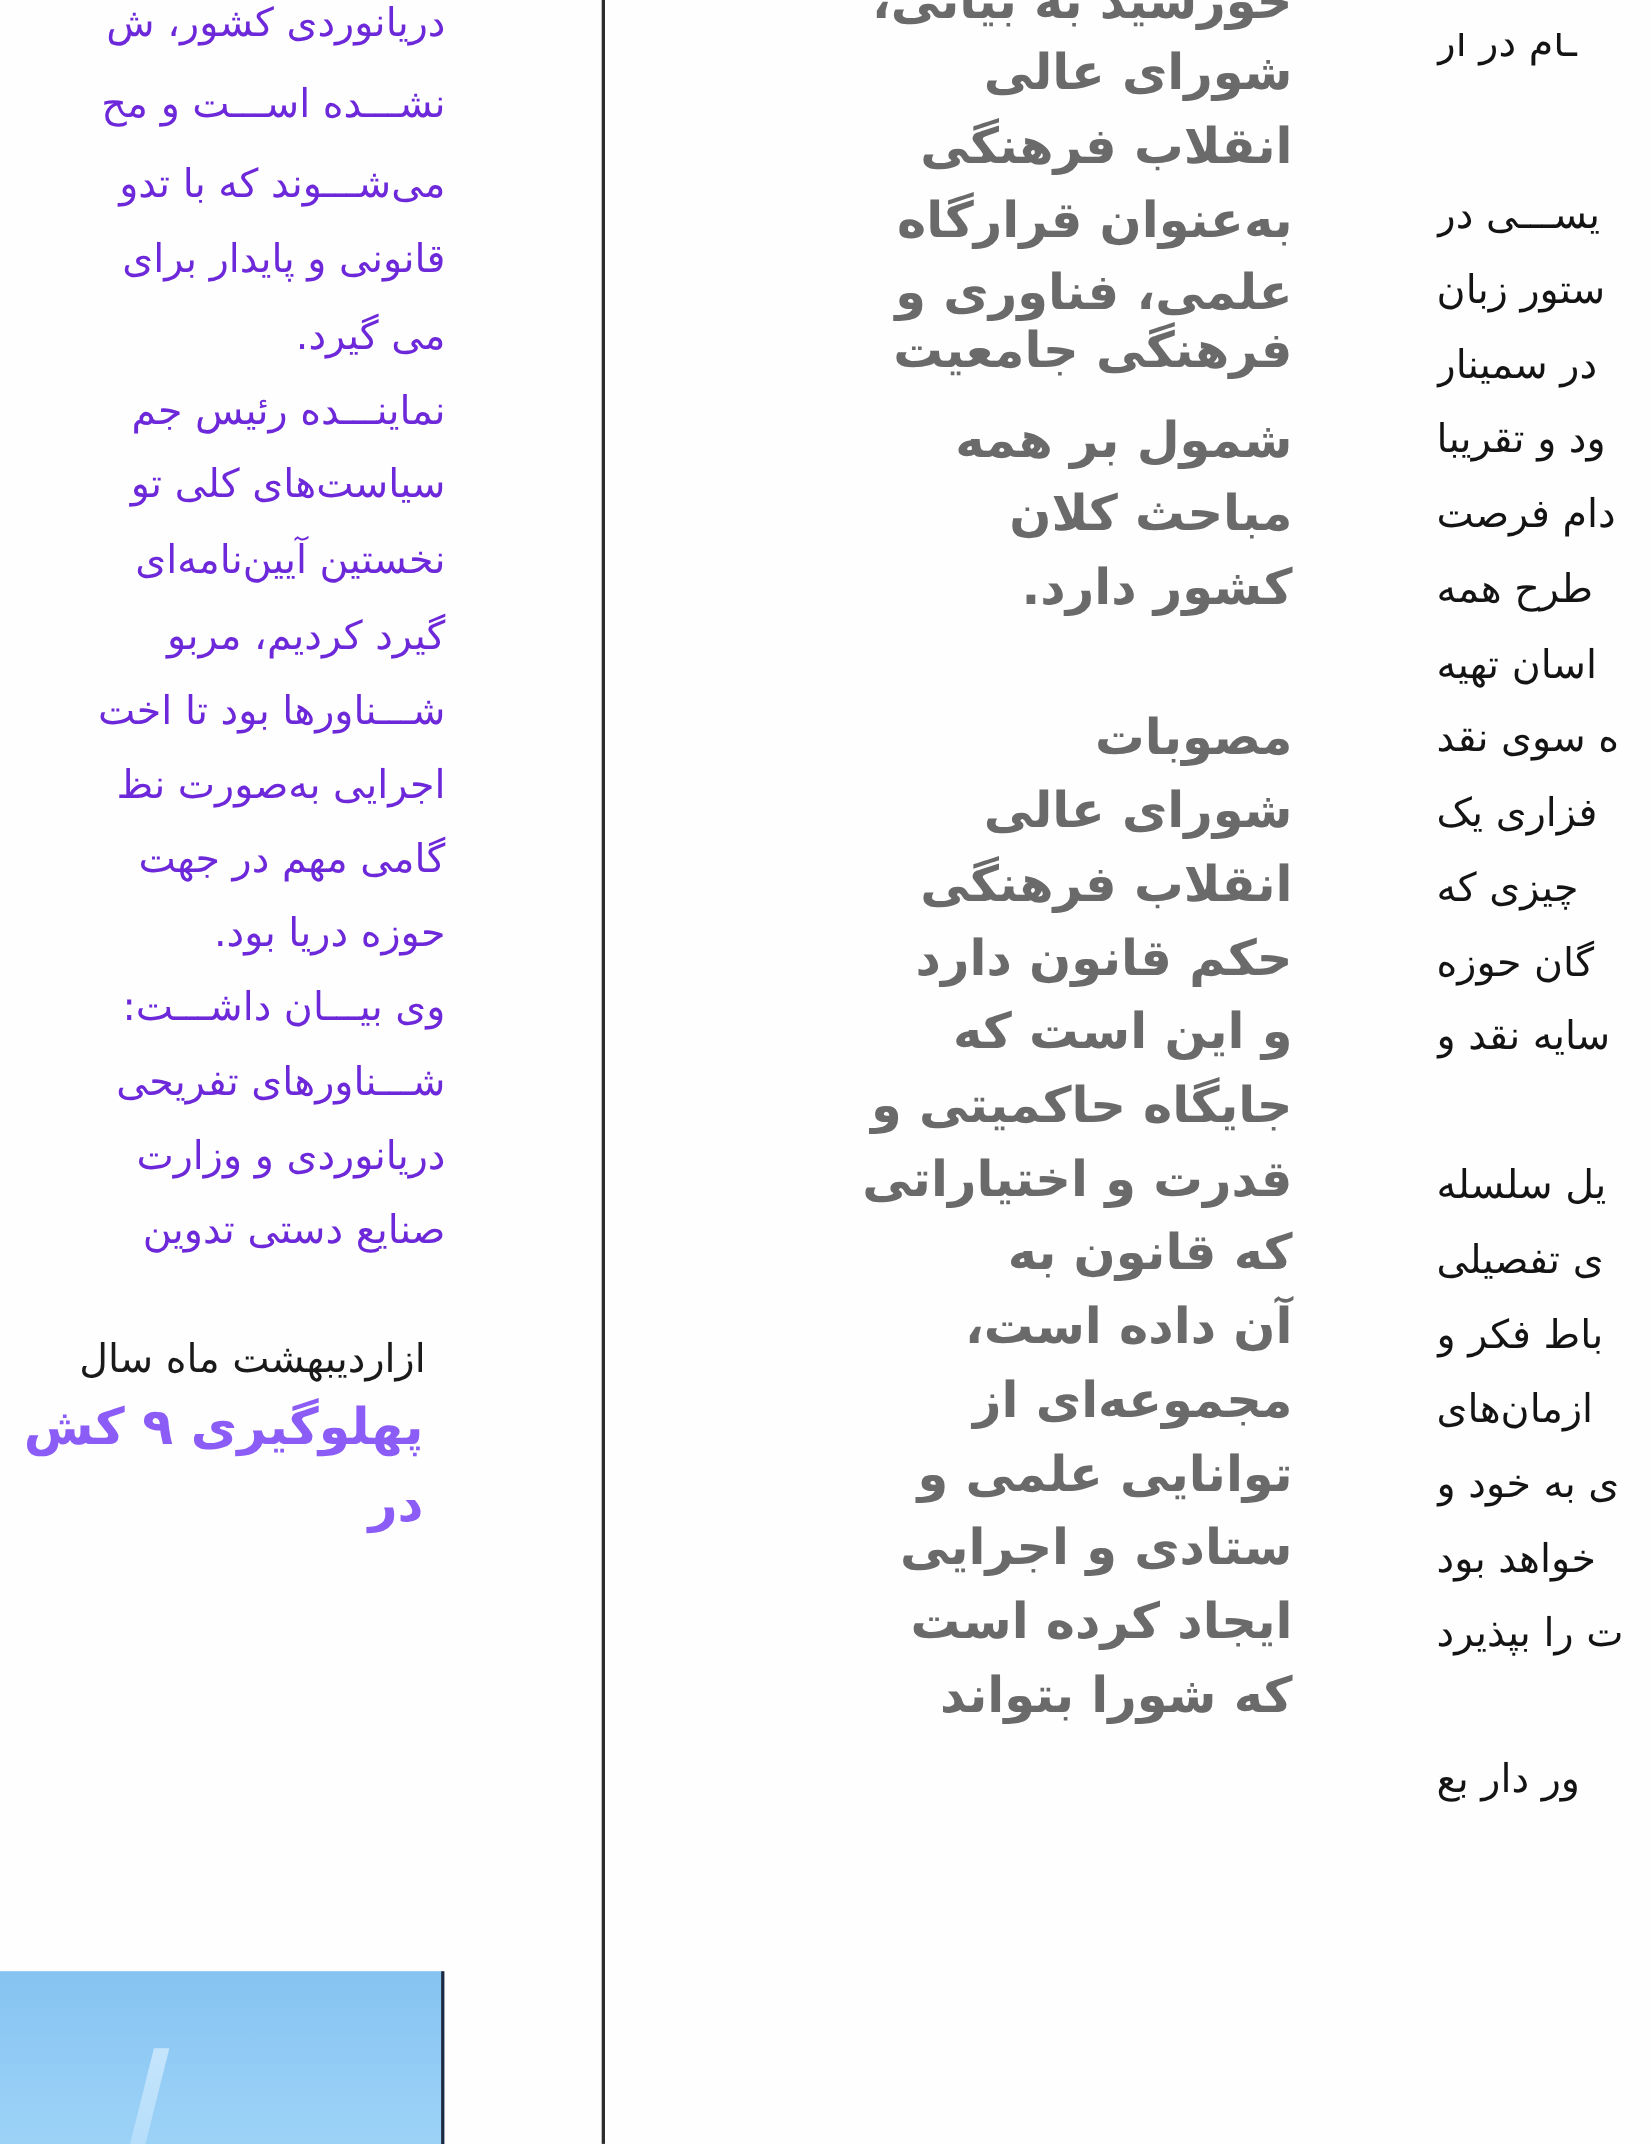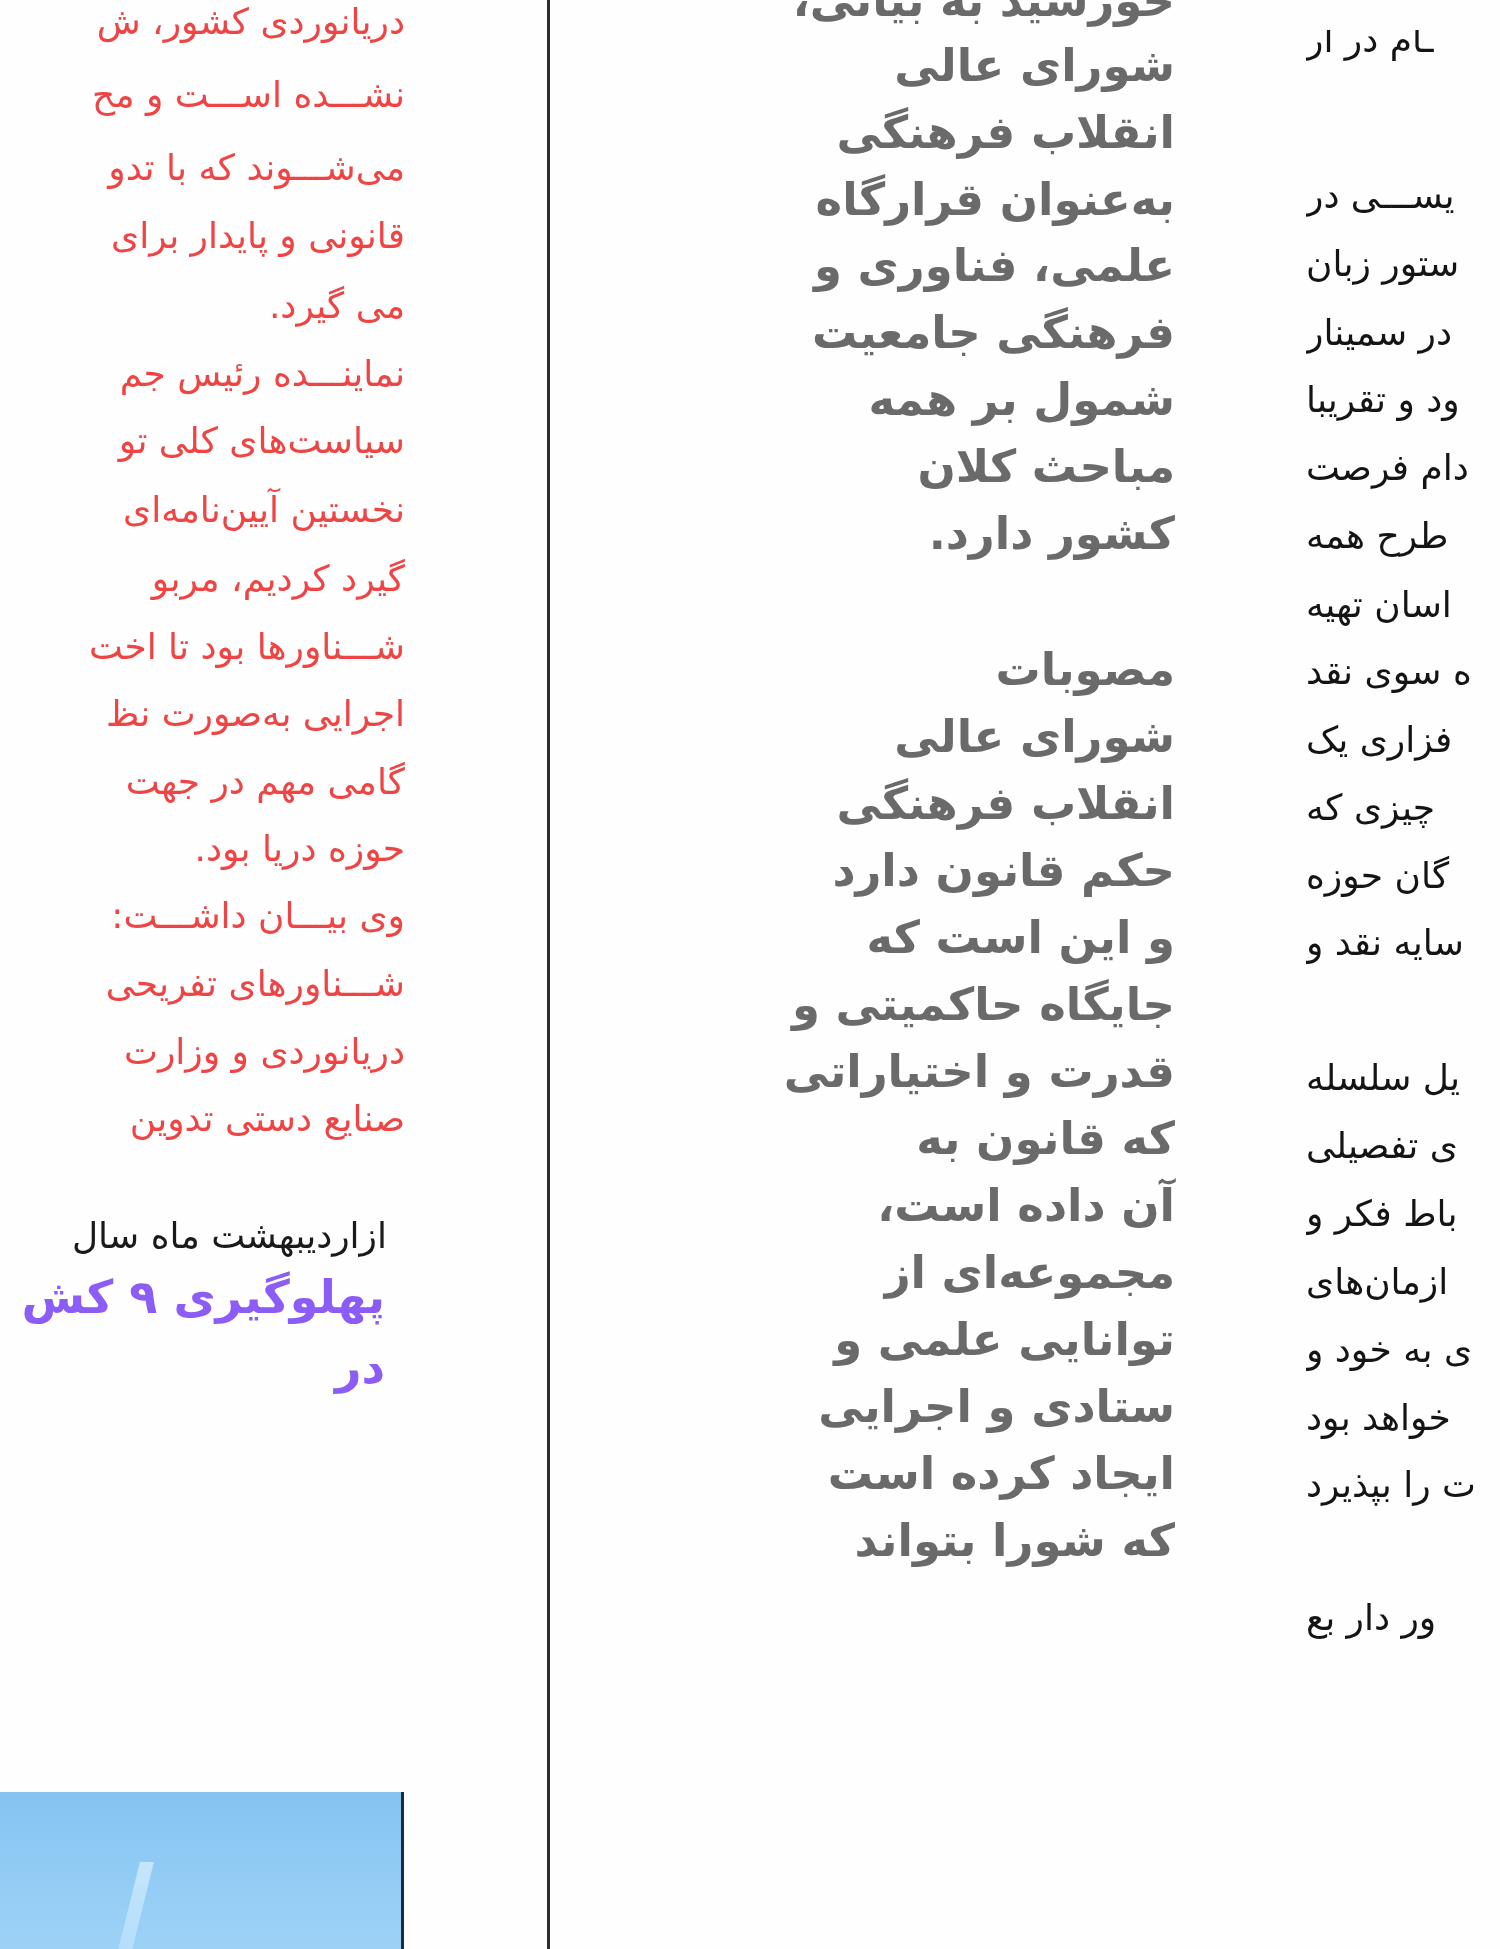--- a/index.html
+++ b/index.html
@@ -8,21 +8,21 @@
       font-family: "DejaVu Sans", sans-serif;
     }
     .page { position: absolute; inset: 0; background: #fefefe; }
 
     
     .col-left {
       position: absolute; left: 0; top: 0; width: 405px; height: 1949px; overflow: hidden;
     }
     .col-left .line {
       position: absolute; right: 0; white-space: nowrap; direction: rtl;
-      font-size: 36px; line-height: 1; color: #ef4444; text-align: right;
+      font-size: 36px; line-height: 1; color: #6d28d9; text-align: right;
     }
     .col-left .subhead {
       position: absolute; right: 18px; white-space: nowrap; direction: rtl;
       font-size: 36px; color: #1a1a1a;
     }
     .col-left .headline {
       position: absolute; right: 20px; white-space: nowrap; direction: rtl;
       font-size: 46px; font-weight: bold; color: #8b5cf6;
     }
 
@@ -96,21 +96,21 @@
   </div>
 
   <div class="rule"></div>
 
   <div class="pullquote">
     <div class="pq-line" style="top:-22px">خورشید به بیانی،</div>
     <div class="pq-line" style="top:43px">شورای عالی</div>
     <div class="pq-line" style="top:110px">انقلاب فرهنگی</div>
     <div class="pq-line" style="top:177px">به‌عنوان قرارگاه</div>
     <div class="pq-line" style="top:243px">علمی، فناوری و</div>
-    <div class="pq-line" style="top:310px">فرهنگی جامعیت</div>
+    <div class="pq-line" style="top:296px">فرهنگی جامعیت</div>
     <div class="pq-line" style="top:377px">شمول بر همه</div>
     <div class="pq-line" style="top:444px">مباحث کلان</div>
     <div class="pq-line" style="top:511px">کشور دارد.</div>
 
     <div class="pq-line" style="top:647px">مصوبات</div>
     <div class="pq-line" style="top:714px">شورای عالی</div>
     <div class="pq-line" style="top:781px">انقلاب فرهنگی</div>
     <div class="pq-line" style="top:848px">حکم قانون دارد</div>
     <div class="pq-line" style="top:915px">و این است که</div>
     <div class="pq-line" style="top:982px">جایگاه حاکمیتی و</div>

